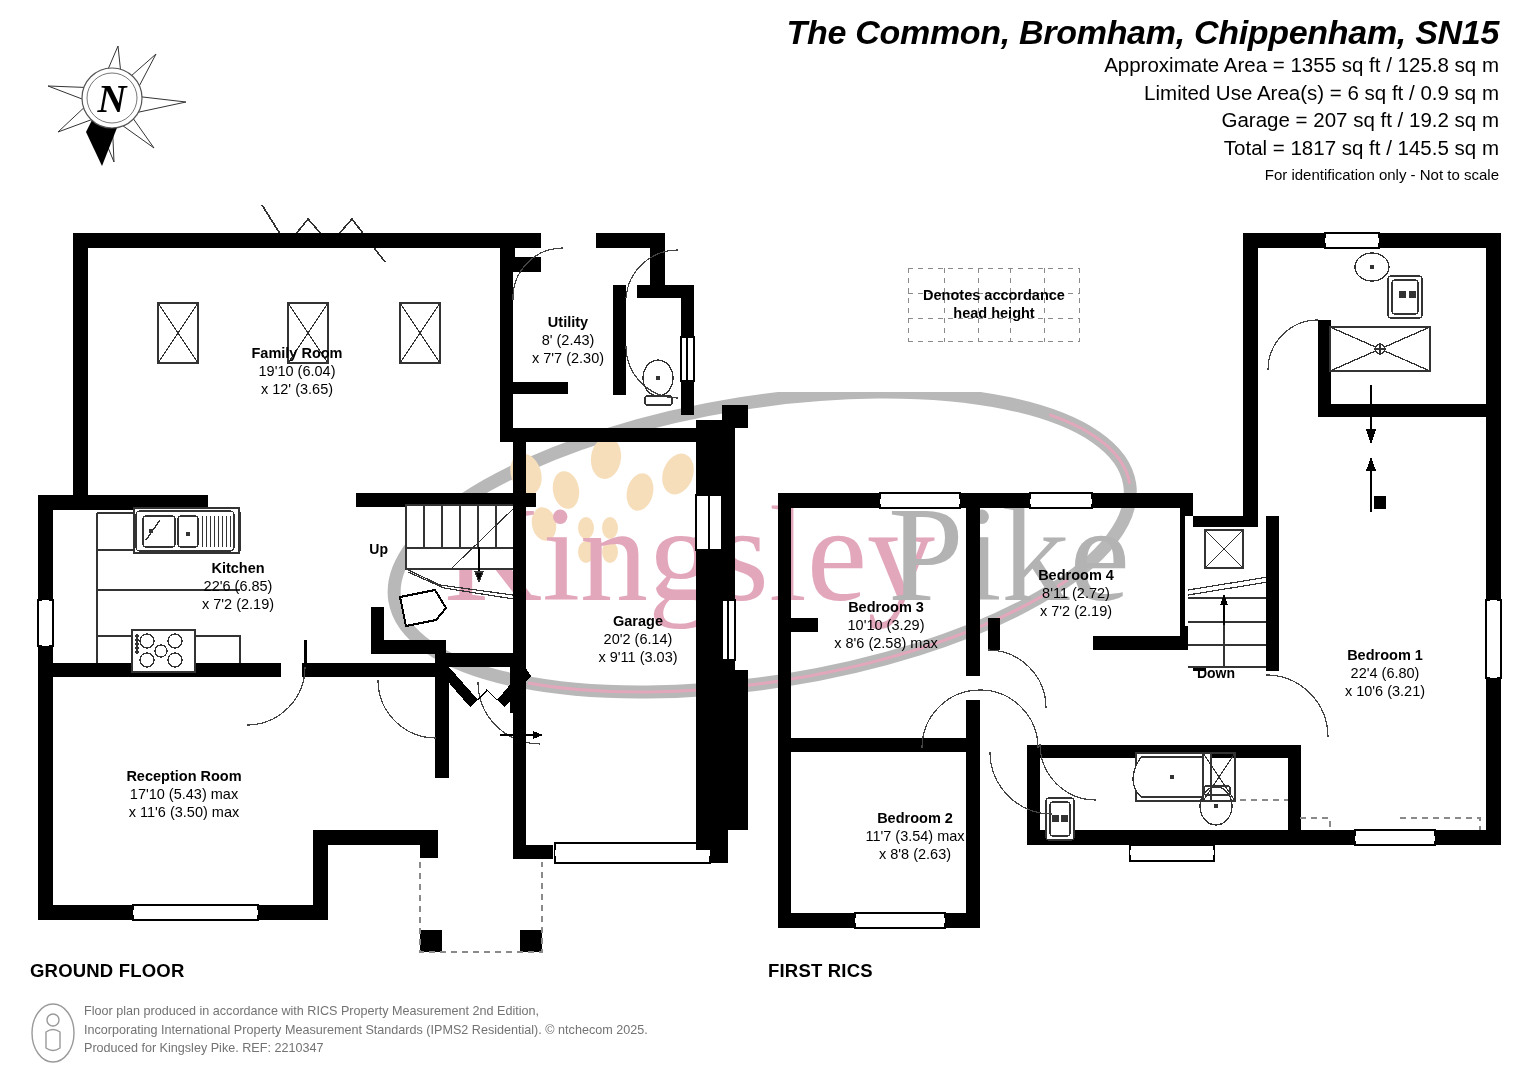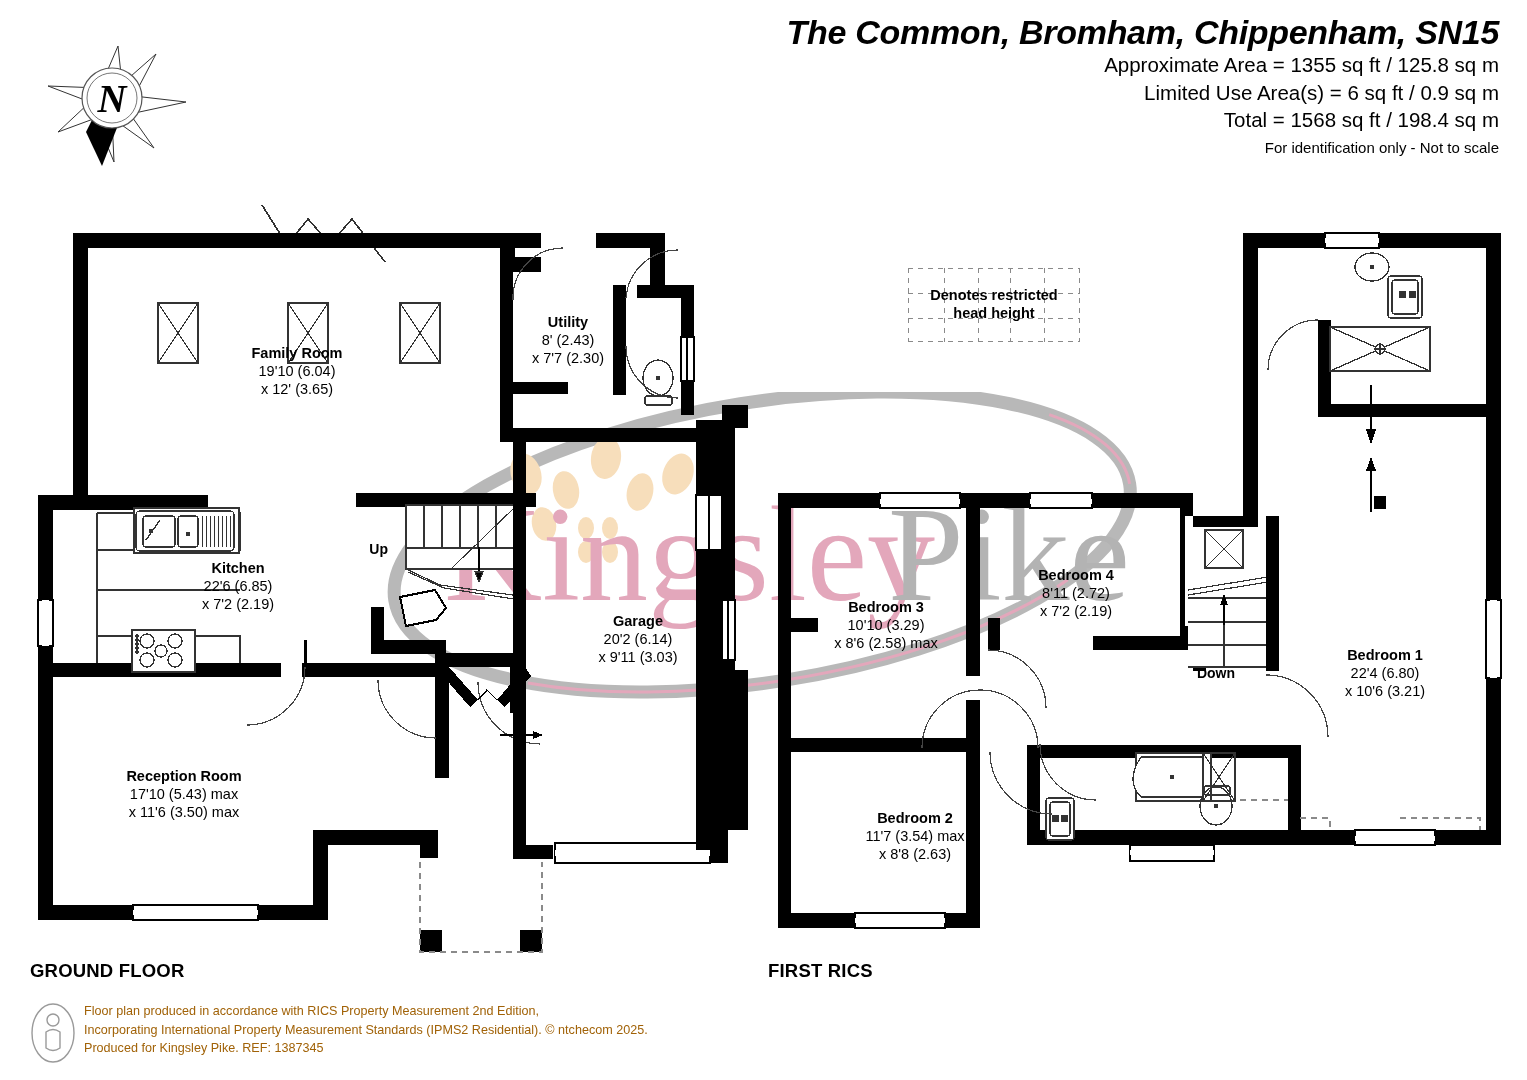--- a/index.html
+++ b/index.html
@@ -45,42 +45,43 @@
     background-image:repeating-linear-gradient(to right,#8a8a8a 0 5px,transparent 5px 10px);}
   #legend .ltxt{position:absolute;inset:0;display:flex;align-items:center;justify-content:center;
     text-align:center;font-size:14.5px;font-weight:bold;line-height:1.22;}
 
   
   #watermark{left:378px;top:392px;width:770px;height:310px;pointer-events:none;}
 
   
   #footer{left:30px;top:1002px;display:flex;align-items:flex-start;}
   #footer .ficon{width:46px;height:62px;flex:0 0 46px;margin-right:8px;}
-  #footer .ftext{font-size:12.6px;line-height:1.47;color:#a16207;}
+  #footer .ftext{font-size:12.6px;line-height:1.47;color:#737373;}
 </style>
 </head>
 <body>
 
 <div class="abs" id="compass">
   <svg viewBox="0 0 160 145" width="160" height="145">
     <g fill="#ffffff" stroke="#333" stroke-width="1">
       <polygon points="62,52 80,10 84,48 118,18 96,60 148,66 92,78 116,112 74,82 76,126 58,82 20,96 52,66 10,50"></polygon>
     </g>
     <polygon points="58,76 86,74 64,130 48,96" fill="#000"></polygon>
     <circle cx="74" cy="62" r="30" fill="#fff" stroke="#555" stroke-width="1.2"></circle>
     <circle cx="74" cy="62" r="25" fill="#fff" stroke="#777" stroke-width="1"></circle>
     <text x="74" y="76" font-family="'Liberation Serif',serif" font-size="40" font-style="italic" font-weight="bold" text-anchor="middle" fill="#000">N</text>
   </svg>
 </div>
 
 <div class="abs" id="header">
   <div id="title">The Common, Bromham, Chippenham, SN15</div>
   <div class="area-line">Approximate Area = 1355 sq ft / 125.8 sq m</div>
   <div class="area-line">Limited Use Area(s) = 6 sq ft / 0.9 sq m</div>
-  <div class="area-line">Total = 1568 sq ft / 198.4 sq m</div>
+  <div class="area-line">Garage = 207 sq ft / 19.2 sq m</div>
+  <div class="area-line">Total = 1817 sq ft / 145.5 sq m</div>
   <div id="notscale">For identification only - Not to scale</div>
 </div>
 
 <div class="abs" id="watermark">
   <svg viewBox="0 0 770 310" width="770" height="310">
     <g transform="rotate(-9 385 155)">
       <ellipse cx="385" cy="150" rx="372" ry="140" fill="none" stroke="#b8b8b8" stroke-width="13"></ellipse>
       <ellipse cx="385" cy="150" rx="372" ry="140" fill="none" stroke="#e3a7bb" stroke-width="3" stroke-dasharray="560 900" stroke-dashoffset="-120"></ellipse>
     </g>
     <g fill="#f7debb">
@@ -488,35 +489,35 @@
 <div class="abs" id="legend">
   <div class="lgrid"></div>
   <div class="vdash" style="left:36px"></div>
   <div class="vdash" style="left:70px"></div>
   <div class="vdash" style="left:102px"></div>
   <div class="vdash" style="left:136px"></div>
   <div class="hdash" style="top:25px"></div>
   <div class="hdash" style="top:50px"></div>
   <div class="ltxt">
     <span>
-      <span>Denotes restricted</span><br>
+      <span>Denotes accordance</span><br>
       <span>head height</span>
     </span>
   </div>
 </div>
 
 <div class="abs floorcap" id="gf-cap">GROUND FLOOR</div>
 <div class="abs floorcap" id="ff-cap">FIRST RICS</div>
 
 <div class="abs" id="footer">
   <div class="ficon">
     <svg viewBox="0 0 46 62" width="46" height="62">
       <ellipse cx="23" cy="31" rx="21" ry="29" fill="none" stroke="#9a9a9a" stroke-width="1.4"></ellipse>
       <circle cx="23" cy="18" r="6" fill="none" stroke="#9a9a9a" stroke-width="1.4"></circle>
       <path d="M16,30 q7,-5 14,0 v16 q-7,5 -14,0 z" fill="none" stroke="#9a9a9a" stroke-width="1.4"></path>
     </svg>
   </div>
   <div class="ftext">
     <div>Floor plan produced in accordance with RICS Property Measurement 2nd Edition,</div>
     <div>Incorporating International Property Measurement Standards (IPMS2 Residential).   © ntchecom 2025.</div>
-    <div>Produced for Kingsley Pike.   REF: 1387345</div>
+    <div>Produced for Kingsley Pike.   REF: 2210347</div>
   </div>
 </div>
 
 </body></html>

